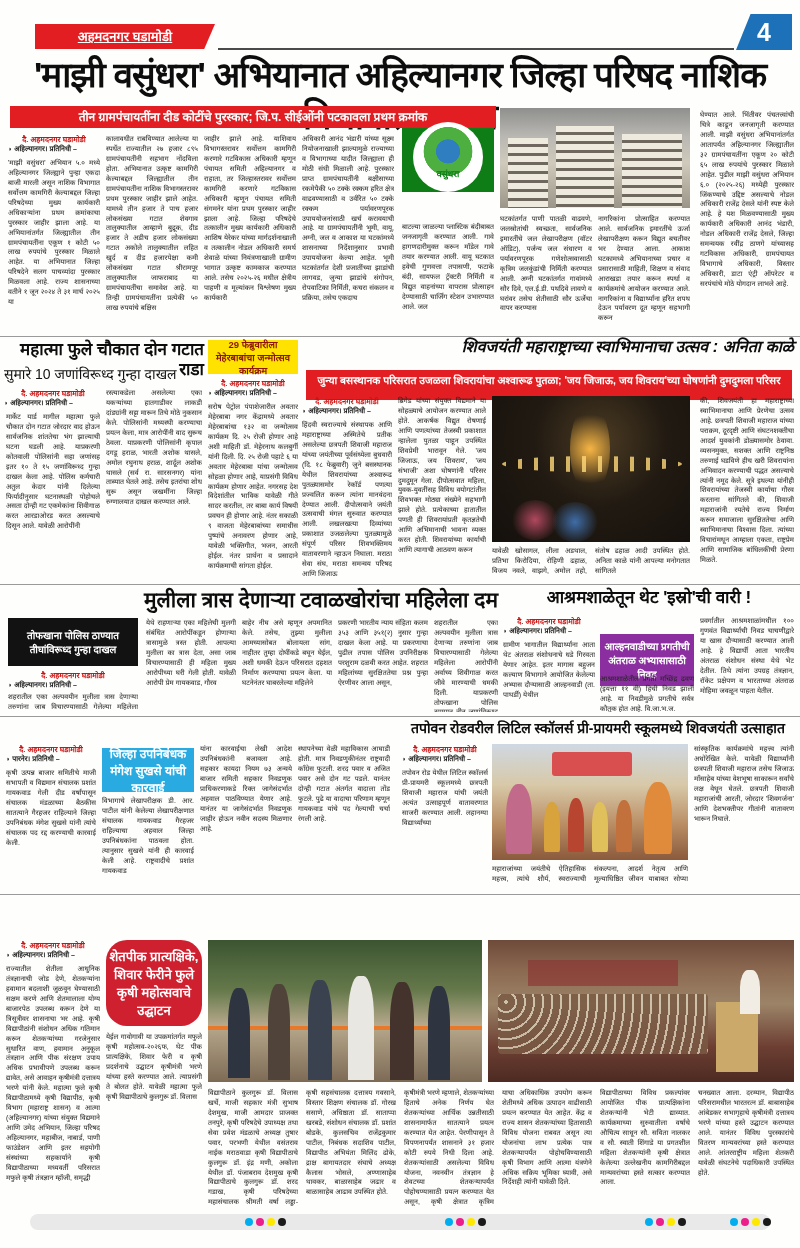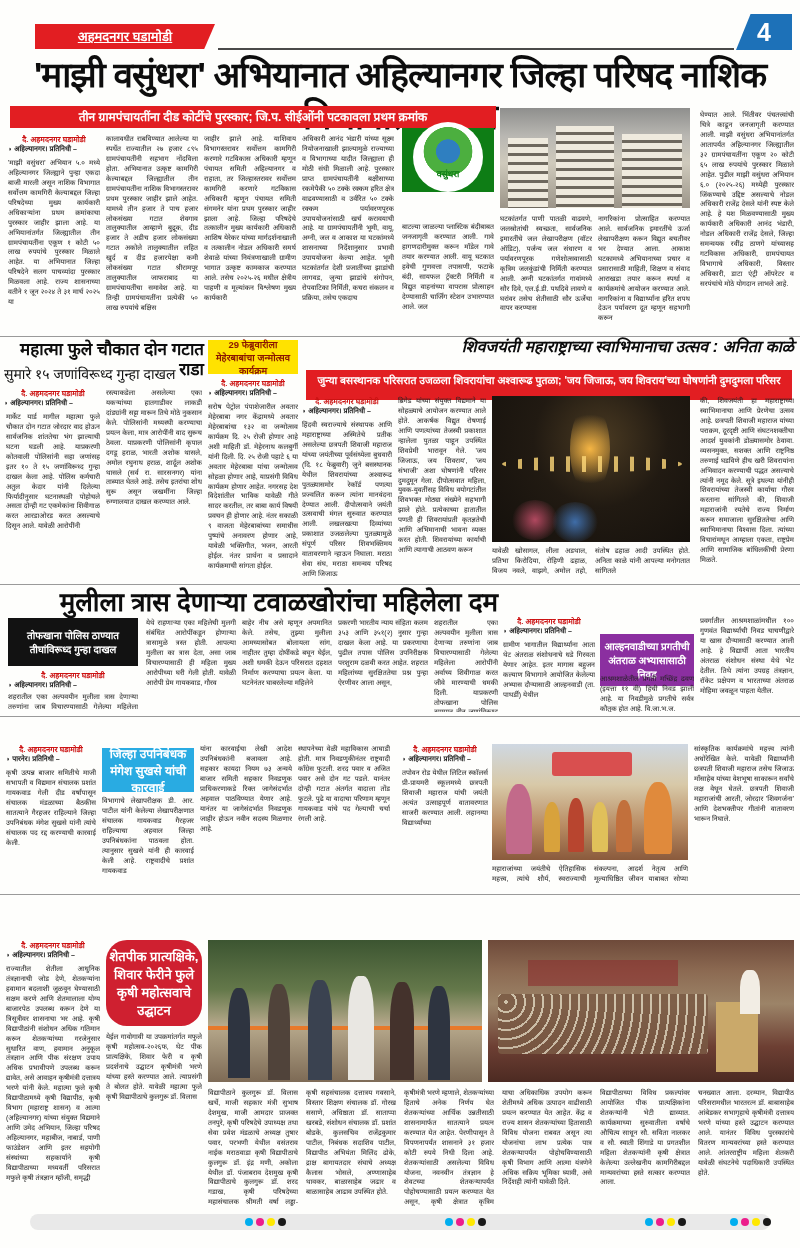--- a/index.html
+++ b/index.html
@@ -79,21 +79,21 @@
     <div class="blk" style="left:56px;top:18px;width:58px;height:82px;"></div>
     <div class="blk" style="left:122px;top:26px;width:60px;height:74px;"></div>
   </div>
   <div class="abs col" style="left:500px;top:214px;width:92px;height:118px;">घटकांतर्गत पाणी पातळी वाढवणे, जलस्रोतांची स्वच्छता, सार्वजनिक इमारतींचे जल लेखापरीक्षण (वॉटर ऑडिट), पर्जन्य जल संधारण व पर्यावरणपूरक गणेशोत्सवासाठी कृत्रिम जलकुंडांची निर्मिती करण्यात आली. अग्नी घटकांतर्गत गावांमध्ये सौर दिवे, एल.ई.डी. पथदिवे लावणे व घरांवर तसेच शेतीसाठी सौर ऊर्जेचा वापर करण्यास</div>
   <div class="abs col" style="left:598px;top:214px;width:92px;height:118px;">नागरिकांना प्रोत्साहित करण्यात आले. सार्वजनिक इमारतींचे ऊर्जा लेखापरीक्षण करून विद्युत बचतीवर भर देण्यात आला. आकाश घटकामध्ये अभियानाच्या प्रचार व प्रसारासाठी माहिती, शिक्षण व संवाद आराखडा तयार करून स्पर्धा व कार्यक्रमांचे आयोजन करण्यात आले. नागरिकांना व विद्यार्थ्यांना हरित शपथ देऊन पर्यावरण दूत म्हणून सहभागी करून</div>
   <div class="abs col" style="left:700px;top:110px;width:94px;height:222px;">घेण्यात आले. भिंतीवर पंचतत्त्वांची चित्रे काढून जनजागृती करण्यात आली. माझी वसुंधरा अभियानांतर्गत आतापर्यंत अहिल्यानगर जिल्ह्यातील ३२ ग्रामपंचायतींना एकूण २० कोटी ६५ लाख रुपयांचे पुरस्कार मिळाले आहेत. पुढील माझी वसुंधरा अभियान ६.० (२०२५-२६) मध्येही पुरस्कार जिंकण्याचे उद्दिष्ट असल्याचे नोडल अधिकारी राजेंद्र देसले यांनी स्पष्ट केले आहे. हे यश मिळवण्यासाठी मुख्य कार्यकारी अधिकारी आनंद भंडारी, नोडल अधिकारी राजेंद्र देसले, जिल्हा समन्वयक रवींद्र ठाणगे यांच्यासह गटविकास अधिकारी, ग्रामपंचायत विभागाचे अधिकारी, विस्तार अधिकारी, डाटा एंट्री ऑपरेटर व सरपंचांचे मोठे योगदान लाभले आहे.</div>
 
   <div class="abs divider" style="top:336px;"></div>
 
   <div class="abs h2" style="left:4px;top:340px;width:200px;font-size:17px;">महात्मा फुले चौकात दोन गटात राडा</div>
-  <div class="abs" style="left:4px;top:364px;width:200px;font-size:14px;font-weight:500;color:#111;">सुमारे १५ जणांविरूध्द गुन्हा दाखल</div>
+  <div class="abs" style="left:4px;top:364px;width:200px;font-size:14px;font-weight:500;color:#111;">सुमारे 10 जणांविरूध्द गुन्हा दाखल</div>
   <div class="abs" style="left:4px;top:388px;width:98px;">
     <div class="byline">दै. अहमदनगर घडामोडी</div>
     <div class="reporter">◗ अहिल्यानगर। प्रतिनिधी –</div>
   </div>
   <div class="abs col" style="left:6px;top:412px;width:94px;height:168px;">मार्केट यार्ड मागील महात्मा फुले चौकात दोन गटात जोरदार वाद होऊन सार्वजनिक शांततेचा भंग झाल्याची घटना घडली आहे. याप्रकरणी कोतवाली पोलिसांनी सहा जणांसह इतर १० ते १५ जणांविरूध्द गुन्हा दाखल केला आहे. पोलिस कर्मचारी अतुल केदार यांनी दिलेल्या फिर्यादीनुसार घटनास्थळी पोहोचले असता दोन्ही गट एकमेकांना शिवीगाळ करत आरडाओरड करत असल्याचे दिसून आले. यावेळी आरोपींनी</div>
   <div class="abs col" style="left:106px;top:388px;width:96px;height:192px;">रस्त्याकडेला असलेल्या एका यकऱ्यांच्या हातगाडीवर लाकडी दांड्यांनी सट्टा मारून तिचे मोठे नुकसान केले. पोलिसांनी मध्यस्थी करण्याचा प्रयत्न केला, मात्र आरोपींनी वाद सुरूच ठेवला. याप्रकरणी पोलिसांनी कृपाल दगडू हराळ, भारती अशोक थासले, अमोल रघुनाथ हराळ, शार्दूल अशोक थासले (सर्व रा. सारसनगर) यांना ताब्यात घेतले आहे. तसेच इतरांचा शोध सुरू असून जखमींना जिल्हा रुग्णालयात दाखल करण्यात आले.</div>
 
   <div class="abs boxhead" style="left:208px;top:340px;width:90px;height:34px;background:#ffe200;color:#8a1500;font-size:9.5px;">29 फेब्रुवारीला मेहेरबाबांचा जन्मोत्सव कार्यक्रम</div>
   <div class="abs" style="left:208px;top:378px;width:90px;">
     <div class="byline">दै. अहमदनगर घडामोडी</div>
@@ -113,32 +113,33 @@
     <div class="glow" style="left:78px;top:8px;width:40px;height:90px;background:radial-gradient(circle,#f5b544 0%,rgba(245,181,68,0) 70%);"></div>
     <div class="glow" style="left:10px;top:60px;width:180px;height:16px;background:repeating-linear-gradient(90deg,#ffd97a 0 4px,rgba(0,0,0,0) 4px 16px);opacity:.8;"></div>
     <div class="glow" style="left:20px;top:104px;width:46px;height:40px;background:radial-gradient(circle,#b0485f 0%,rgba(0,0,0,0) 75%);"></div>
     <div class="glow" style="left:60px;top:106px;width:46px;height:40px;background:radial-gradient(circle,#3f6da8 0%,rgba(0,0,0,0) 75%);"></div>
   </div>
   <div class="abs col" style="left:492px;top:546px;width:198px;height:36px;column-count:2;column-gap:8px;">यावेळी खोसागल, लीला अडथाल, प्रतिभा किरोदिया, रोहिणी ढहाळ, विजय नवले, वाझगे, अमोल तहो, संतोष ढहाळ आदी उपस्थित होते. अनिता काळे यांनी आपल्या मनोगतात सांगितले</div>
   <div class="abs col" style="left:700px;top:396px;width:94px;height:186px;">की, शिवजयंती हा महाराष्ट्राच्या स्वाभिमानाचा आणि प्रेरणेचा उत्सव आहे. छत्रपती शिवाजी महाराज यांच्या पराक्रम, दूरदृष्टी आणि संघटनशक्तीचा आदर्श युवकांनी डोळ्यासमोर ठेवावा. व्यसनमुक्त, सशक्त आणि राष्ट्रनिष्ठ तरुणाई घडविणे हीच खरी शिवरायांना अभिवादन करण्याची पद्धत असल्याचे त्यांनी नमूद केले. सूत्रे इथल्या यांनीही शिवरायांच्या तेजस्वी कार्याचा गौरव करताना सांगितले की, शिवाजी महाराजांनी रयतेचे राज्य निर्माण करून समाजाला सुरक्षिततेचा आणि स्वाभिमानाचा विश्वास दिला. त्यांच्या विचारांमधून आम्हाला एकता, राष्ट्रप्रेम आणि सामाजिक बांधिलकीची प्रेरणा मिळते.</div>
 
   <div class="abs divider" style="top:584px;"></div>
 
-  <div class="abs h2" style="left:6px;top:588px;width:492px;font-size:26px;">मुलीला त्रास देणाऱ्या टवाळखोरांचा महिलेला दम</div>
+  <div class="abs h2" style="left:6px;top:588px;width:492px;font-size:21px;">मुलीला त्रास देणाऱ्या टवाळखोरांचा महिलेला दम</div>
   <div class="abs boxhead" style="left:8px;top:618px;width:130px;height:48px;background:#121212;font-size:10px;">तोफखाना पोलिस ठाण्यात तीघांविरूध्द गुन्हा दाखल</div>
   <div class="abs" style="left:8px;top:670px;width:130px;">
     <div class="byline">दै. अहमदनगर घडामोडी</div>
     <div class="reporter">◗ अहिल्यानगर। प्रतिनिधी –</div>
   </div>
   <div class="abs col" style="left:8px;top:692px;width:130px;height:20px;">शहरातील एका अल्पवयीन मुलीला त्रास देणाऱ्या तरुणांना जाब विचारण्यासाठी गेलेल्या महिलेला आरोपींनी अर्वाच्य शिवीगाळ करत जीवे मारण्याची धमकी दिली. याप्रकरणी तोफखाना पोलिस ठाण्यात तीन जणांविरूध्द अदखलपात्र गुन्ह्याची नोंद करण्यात आली आहे.</div>
   <div class="abs col" style="left:146px;top:618px;width:90px;height:94px;">येथे राहणाऱ्या एका महिलेची मुलगी संबंधित आरोपींकडून होणाऱ्या त्रासामुळे त्रस्त होती. आपल्या मुलीला का त्रास देता, असा जाब विचारण्यासाठी ही महिला मुख्य आरोपीच्या घरी गेली होती. यावेळी आरोपी प्रेम गायकवाड, गौरव</div>
   <div class="abs col" style="left:242px;top:618px;width:90px;height:94px;">बाहेर नीघ असे म्हणून अपमानित केले. तसेच, तुझ्या मुलीला आमच्यासोबत बोलायला सांग, नाहीतर तुम्हा दोघींकडे बघून घेईल, अशी धमकी देऊन परिसरात दहशत निर्माण करण्याचा प्रयत्न केला. या घटनेनंतर घाबरलेल्या महिलेने</div>
   <div class="abs col" style="left:338px;top:618px;width:90px;height:94px;">प्रकरणी भारतीय न्याय संहिता कलम ३५३ आणि ३५१(२) नुसार गुन्हा दाखल केला आहे. या प्रकरणाचा पुढील तपास पोलिस उपनिरीक्षक परशुराम दळवी करत आहेत. शहरात महिलांच्या सुरक्षिततेचा प्रश्न पुन्हा ऐरणीवर आला असून,</div>
   <div class="abs col" style="left:434px;top:618px;width:64px;height:94px;">शहरातील एका अल्पवयीन मुलीला त्रास देणाऱ्या तरुणांना जाब विचारण्यासाठी गेलेल्या महिलेला आरोपींनी अर्वाच्य शिवीगाळ करत जीवे मारण्याची धमकी दिली. याप्रकरणी तोफखाना पोलिस ठाण्यात तीन जणांविरूध्द अदखलपात्र गुन्ह्याची नोंद करण्यात आली आहे.</div>
 
+  <div class="abs h2" style="left:503px;top:588px;width:292px;font-size:17px;text-align:center;">आश्रमशाळेतून थेट 'इस्रो'ची वारी !</div>
   <div class="abs" style="left:503px;top:616px;width:92px;">
     <div class="byline">दै. अहमदनगर घडामोडी</div>
     <div class="reporter">◗ अहिल्यानगर। प्रतिनिधी –</div>
   </div>
   <div class="abs col" style="left:503px;top:640px;width:92px;height:72px;">ग्रामीण भागातील विद्यार्थ्यांना आता थेट अंतराळ संशोधनाचे धडे गिरवता येणार आहेत. इतर मागास बहुजन कल्याण विभागाने आयोजित केलेल्या अभ्यास दौऱ्यासाठी आल्हनवाडी (ता. पाथर्डी) येथील</div>
   <div class="abs boxhead" style="left:600px;top:634px;width:94px;height:52px;background:#8b2fa0;font-size:10px;">आल्हनवाडीच्या प्रगतीची अंतराळ अभ्यासासाठी निवड</div>
   <div class="abs col" style="left:600px;top:674px;width:94px;height:38px;">आश्रमशाळेतील प्रगती मच्छिंद्र ढवण (इयत्ता ११ वी) हिची निवड झाली आहे. या निवडीमुळे प्रगतीचे सर्वत्र कौतुक होत आहे. वि.जा.भ.ज.</div>
   <div class="abs col" style="left:700px;top:616px;width:94px;height:96px;">प्रवर्गातील आश्रमशाळांमधील १०० गुणवंत विद्यार्थ्यांची निवड चाचणीद्वारे या खास दौऱ्यासाठी करण्यात आली आहे. हे विद्यार्थी आता भारतीय अंतराळ संशोधन संस्था येथे भेट देतील. तिथे त्यांना उपग्रह तंत्रज्ञान, रॉकेट प्रक्षेपण व भारताच्या अंतराळ मोहिमा जवळून पाहता येतील.</div>
 
   <div class="abs divider" style="top:716px;"></div>
@@ -146,20 +147,21 @@
   <div class="abs" style="left:6px;top:744px;width:90px;">
     <div class="byline">दै. अहमदनगर घडामोडी</div>
     <div class="reporter">◗ पारनेर। प्रतिनिधी –</div>
   </div>
   <div class="abs col" style="left:6px;top:768px;width:90px;height:122px;">कृषी उत्पन्न बाजार समितीचे माजी सभापती व विद्यमान संचालक प्रशांत गायकवाड गेली दीड वर्षांपासून संचालक मंडळाच्या बैठकीस सातत्याने गैरहजर राहिल्याने जिल्हा उपनिबंधक मंगेश सुखसे यांनी त्यांचे संचालक पद रद्द करण्याची कारवाई केली.</div>
   <div class="abs boxhead" style="left:102px;top:748px;width:92px;height:44px;background:#29abe2;font-size:12px;">जिल्हा उपनिबंधक मंगेश सुखसे यांची कारवाई</div>
   <div class="abs col" style="left:102px;top:796px;width:92px;height:94px;">विभागाचे लेखापरीक्षक डी. आर. पाटील यांनी केलेल्या लेखापरीक्षणात संचालक गायकवाड गैरहजर राहिल्याचा अहवाल जिल्हा उपनिबंधकांना पाठवला होता. त्यानुसार सुखसे यांनी ही कारवाई केली आहे. राष्ट्रवादीचे प्रशांत गायकवाड</div>
   <div class="abs col" style="left:200px;top:744px;width:92px;height:146px;">यांना कारवाईचा लेखी आदेश उपनिबंधकांनी बजावला आहे. सहकार कायदा नियम ७३ अन्वये बाजार समिती सहकार निवडणूक प्राधिकरणाकडे रिक्त जागेसंदर्भात अहवाल पाठविण्यात येणार आहे. यानंतर या जागेसंदर्भात निवडणूक जाहीर होऊन नवीन सदस्य मिळणार आहे.</div>
   <div class="abs col" style="left:298px;top:744px;width:92px;height:146px;">स्थापनेच्या वेळी महाविकास आघाडी होती. मात्र निवडणुकीनंतर राष्ट्रवादी काँग्रेस फुटली. शरद पवार व अजित पवार असे दोन गट पडले. यानंतर दोन्ही गटात अंतर्गत वादाला तोंड फुटले. पुढे या वादाचा परिणाम म्हणून गायकवाड यांचे पद गेल्याची चर्चा रंगली आहे.</div>
 
+  <div class="abs h2" style="left:402px;top:720px;width:392px;font-size:14px;text-align:center;">तपोवन रोडवरील लिटिल स्कॉलर्स प्री-प्रायमरी स्कूलमध्ये शिवजयंती उत्साहात</div>
   <div class="abs" style="left:402px;top:744px;width:86px;">
     <div class="byline">दै. अहमदनगर घडामोडी</div>
     <div class="reporter">◗ अहिल्यानगर। प्रतिनिधी –</div>
   </div>
   <div class="abs col" style="left:402px;top:768px;width:86px;height:122px;">तपोवन रोड येथील लिटिल स्कॉलर्स प्री-प्रायमरी स्कूलमध्ये छत्रपती शिवाजी महाराज यांची जयंती अत्यंत उत्साहपूर्ण वातावरणात साजरी करण्यात आली. लहानग्या विद्यार्थ्यांच्या</div>
   <div class="abs ph kids" style="left:492px;top:744px;width:196px;height:116px;">
     <div class="fig" style="left:14px;top:40px;width:26px;height:70px;background:#c26a8a;"></div>
     <div class="fig" style="left:52px;top:58px;width:16px;height:50px;background:#d8a23c;"></div>
     <div class="fig" style="left:76px;top:54px;width:16px;height:54px;background:#b8452f;"></div>
     <div class="fig" style="left:100px;top:58px;width:16px;height:50px;background:#e0c05a;"></div>

